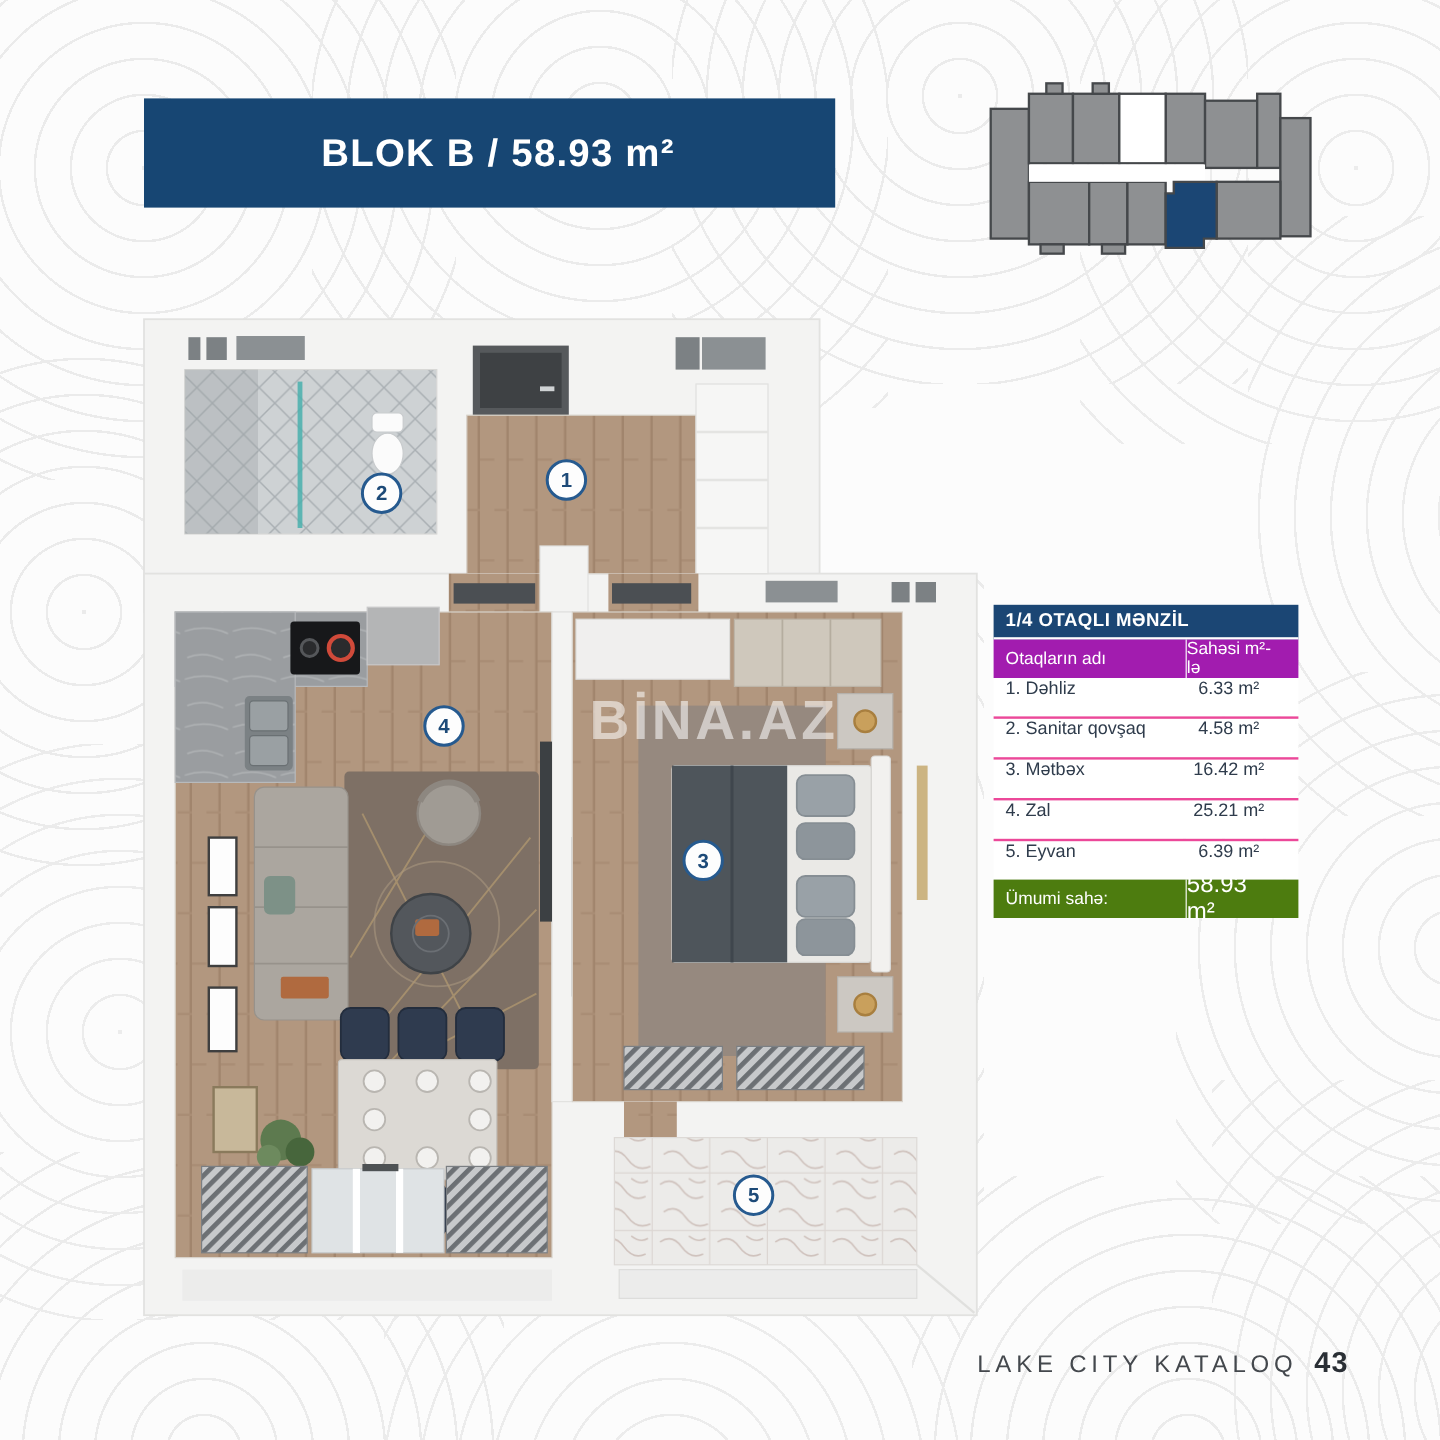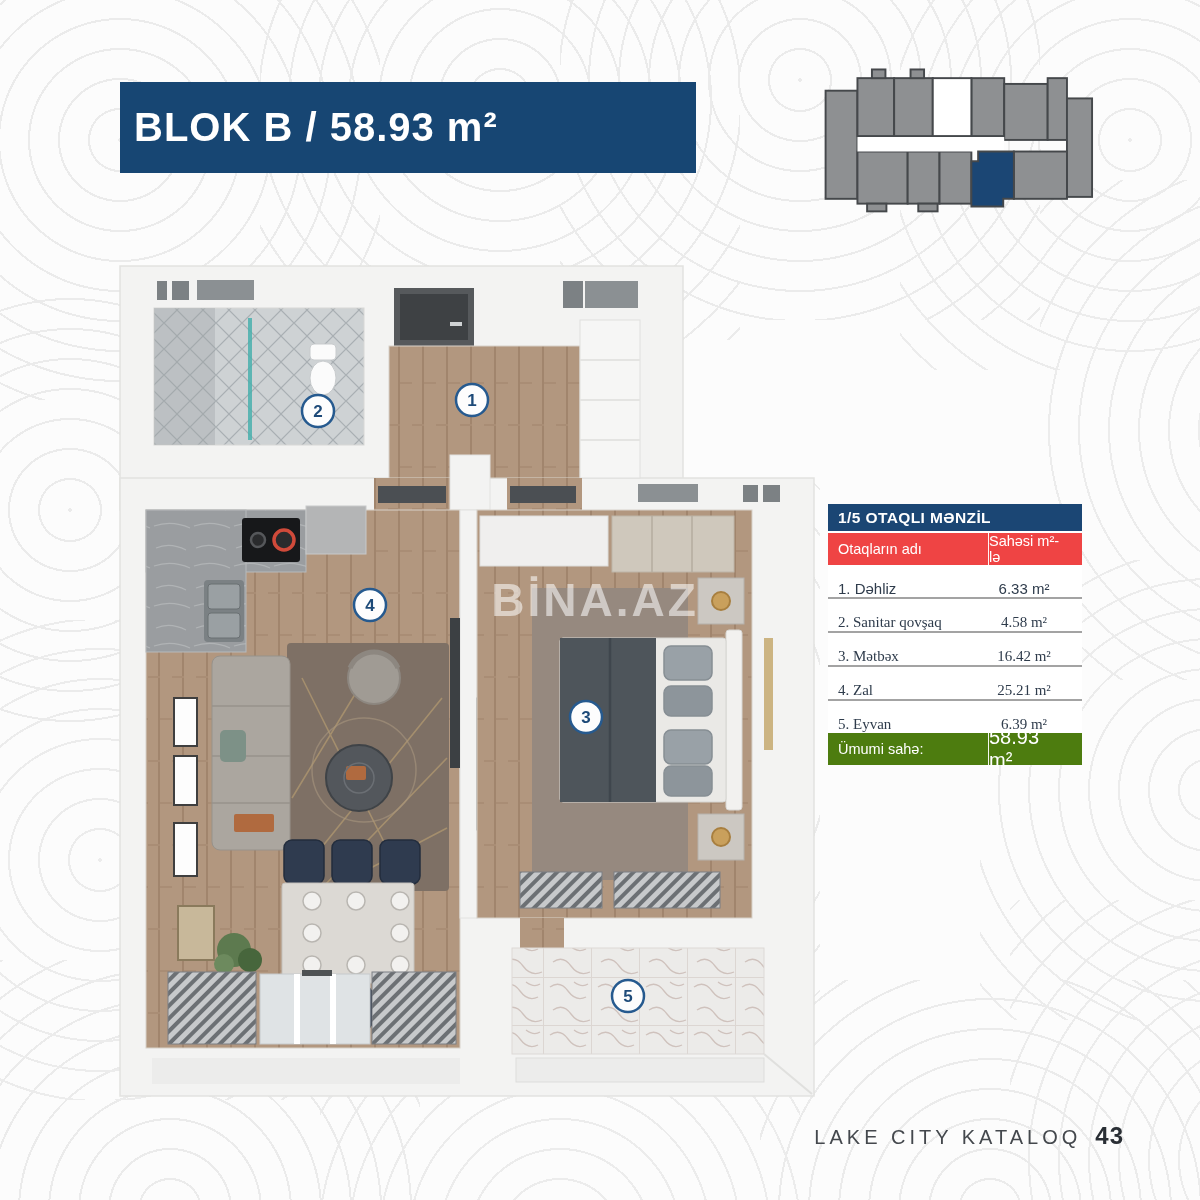--- a/index.html
+++ b/index.html
@@ -32,42 +32,42 @@
                     460px 460px,520px 520px,480px 480px;
     background-position:
       -140px -120px, 260px -140px, 900px -90px, 1040px 180px,
       -160px 280px, -140px 620px, 300px 480px, 980px 560px,
       -80px 960px, 320px 1000px, 760px 980px, 1010px 900px, 560px -160px;
   }
   
   .banner{
     position:absolute;left:120px;top:82px;width:576px;height:91px;z-index:3;
     display:flex;align-items:center;padding-left:14px;box-sizing:border-box;
-    color:#ffffff;font-size:40px;font-weight:bold;letter-spacing:1px;
+    color:#ffffff;font-size:32px;font-weight:bold;letter-spacing:1px;justify-content:center;
   }
   
   .key-plan{position:absolute;left:814px;top:52px;width:280px;height:172px;z-index:3;}
   
   .floor-plan{position:absolute;left:112px;top:258px;width:706px;height:847px;z-index:2;}
   .floor-plan svg{position:absolute;inset:0;}
   
   .area-table{
     position:absolute;left:828px;top:504px;width:254px;z-index:3;
     font-size:15px;color:#2f3c4c;
   }
   .t-title{
     height:29px;display:flex;align-items:center;padding-left:10px;
     color:#fff;font-weight:bold;font-size:15.5px;letter-spacing:.4px;
     border-bottom:2px solid #ffffff;box-sizing:border-box;
   }
   .t-head,.t-total{
     height:32px;display:flex;align-items:stretch;color:#fff;font-size:14.5px;
   }
-  .t-row{height:32px;display:flex;align-items:flex-end;background:#ffffff;}
-  .t-row + .t-row{border-top:2px solid #a3a3a3;font-family:Liberation Serif, serif;}
+  .t-row{height:32px;display:flex;align-items:flex-start;background:#ffffff;}
+  .t-row + .t-row{border-top:2px solid #ec4899;}
   .c1{width:160px;display:flex;align-items:center;padding-left:10px;box-sizing:border-box;}
   .c2{width:72px;display:flex;align-items:center;justify-content:center;box-sizing:border-box;}
   .sep{border-left:1.5px solid rgba(255,255,255,.95);}
   .t-total .c2{font-weight:normal;font-size:20px;}
   
   .footer{
     position:absolute;right:76px;top:1122px;z-index:3;
     display:flex;align-items:baseline;gap:14px;
   }
   .footer .brand{font-size:20px;letter-spacing:4px;color:#44484d;font-weight:400;}
@@ -346,22 +346,22 @@
       </g>
       <g>
         <circle cx="516" cy="738" r="16" fill="#fdfdfd" stroke="#265a8f" stroke-width="2.5"></circle>
         <text x="516" y="744" text-anchor="middle" font-size="17" font-weight="bold" fill="#1d4a78" font-family="Liberation Sans, sans-serif">5</text>
       </g>
     </g>
   </svg>
 </div>
 
 <div class="area-table">
-  <div class="t-title" style="background:#1b4674">1/5 OTAQLI MƏNZİL</div>
-  <div class="t-head" style="background:#ef4444">
+  <div class="t-title" style="background:#1b4674">1/4 OTAQLI MƏNZİL</div>
+  <div class="t-head" style="background:#a21caf">
     <span class="c1">Otaqların adı</span>
     <span class="c2 sep">Sahəsi m²-lə</span>
   </div>
   <div class="t-row">
     <span class="c1">1. Dəhliz</span>
     <span class="c2">6.33 m²</span>
   </div>
   <div class="t-row">
     <span class="c1">2. Sanitar qovşaq</span>
     <span class="c2">4.58 m²</span>

